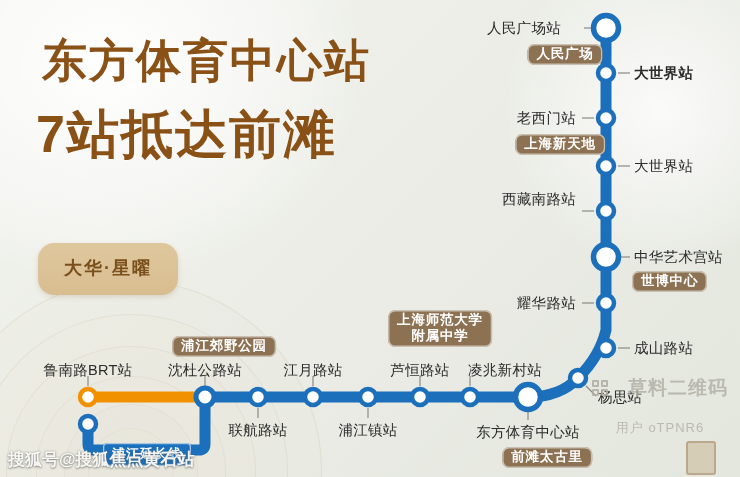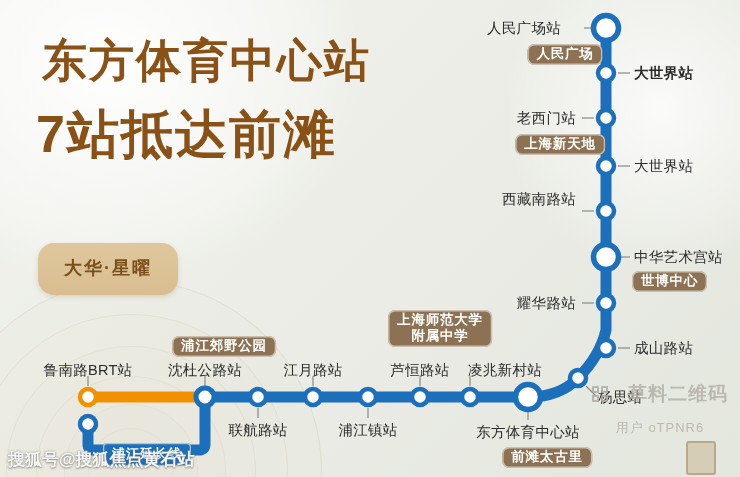--- a/index.html
+++ b/index.html
@@ -178,21 +178,21 @@
     gap: 2px;
   }
   .wm-br .qr-glyph i {
     display: block;
     border: 2px solid rgba(175,172,163,0.85);
     border-radius: 1px;
   }
   .wm-br .uid {
     font-size: 13px;
     letter-spacing: 1px;
-    margin-top: 12px;
+    margin-top: 18px;
     color: rgba(180,177,168,0.85);
   }
   .wm-br-qr {
     position: absolute;
     right: 24px;
     bottom: 2px;
     width: 26px; height: 30px;
     z-index: 11;
     background: rgba(196,173,132,0.45);
     border: 2px solid rgba(150,125,85,0.45);

